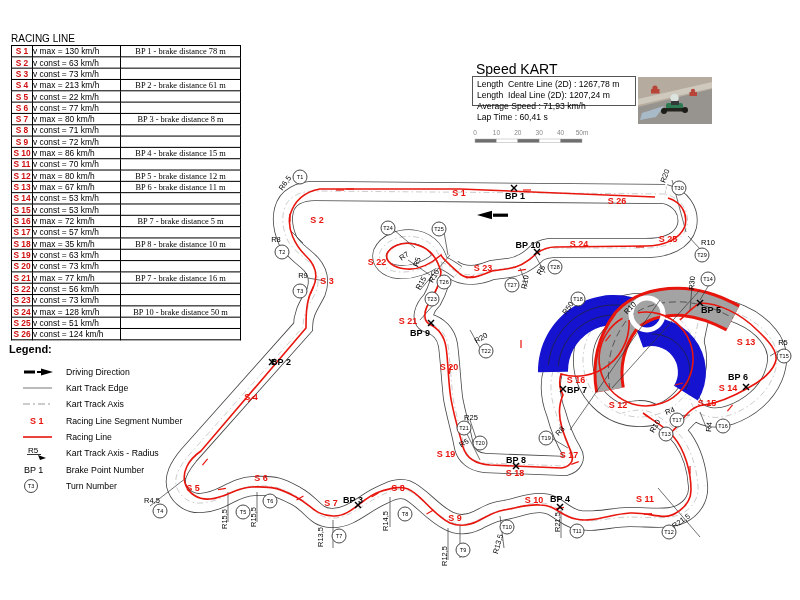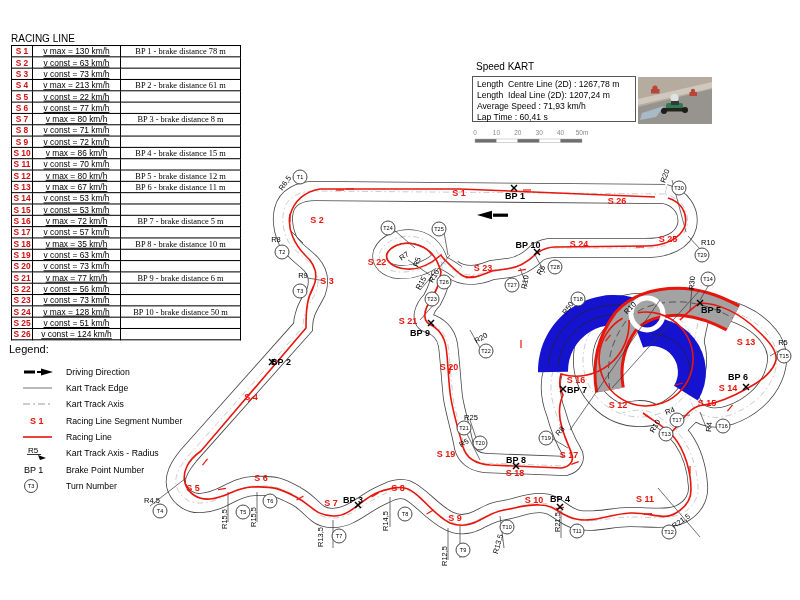--- a/index.html
+++ b/index.html
@@ -1,19 +1,19 @@
 <!DOCTYPE html>
 <html><head><meta charset="utf-8"><style>
 html,body{margin:0;padding:0;background:#fff;}
 *{font-family:"Liberation Sans",sans-serif;box-sizing:border-box;}
 #page{position:relative;width:800px;height:600px;background:#fff;overflow:hidden;}
 table{border-collapse:collapse;}
 td{border:1px solid #000;font-size:8.4px;padding:0;height:10.8px;white-space:nowrap;}
 .sn{color:#d01010;font-weight:bold;text-align:center;width:21px;}
-.vc{text-align:center;width:88px;text-decoration:underline;}
+.vc{width:88px;}
 .bp{text-align:center;width:120px;font-family:Liberation Serif, serif;}
 </style></head><body>
 <div id="page">
 <svg width="800" height="600" viewBox="0 0 800 600" style="position:absolute;left:0;top:0;">
 
 <path d="M 665,194 L 315,191 C 300,191 287,197 284,210 C 281,222 284,232 288,241 C 293,250 303,256 311,264 C 318,272 320,281 316,292 C 310,304 303,312 303,327 L 189,455 C 179,467 173,478 177,488 C 181,498 191,504 201,503 C 223,502 232,487 254,486 C 276,485 281,488 296,496 C 313,505 314,517 331,518 C 349,519 362,505 378,497 C 390,491 398,487 407,490 C 420,495 432,513 449,521 C 459,526 468,525 478,520 C 488,515 494,511 505,510 C 518,508 526,503 540,503 C 556,503 560,514 575,519 C 592,524 610,517 630,517 C 650,517 668,520 681,514 C 693,508 699,497 698,486 C 697,470 692,452 683,439 C 674,427 664,420 654,414 C 644,408 634,410 622,413" fill="none" stroke="#474747" stroke-width="20"></path>
 
 <path d="M 697,360 A 57 57 0 1 0 583,360 A 57 57 0 1 0 697,360" fill="none" stroke="#474747" stroke-width="20"></path>
 
 <path d="M 553,371 C 549,385 551,400 556,413 C 560,428 566,442 572,452 C 576,458 573,464 565,466 L 485,463 C 473,462 466,455 464,447 C 461,430 456,415 453,398 C 451,380 450,360 448,345 C 446,333 438,326 428,323 C 420,320 424,308 432,300 C 436,293 441,280 442,268" fill="none" stroke="#474747" stroke-width="20"></path>
@@ -414,21 +414,21 @@
             <td class="bp"></td>
           </tr>
 <tr>
             <td class="sn">S 20</td>
             <td class="vc">v const = 73 km/h</td>
             <td class="bp"></td>
           </tr>
 <tr>
             <td class="sn">S 21</td>
             <td class="vc">v max = 77 km/h</td>
-            <td class="bp">BP 9 - brake distance 6 m</td>
+            <td class="bp">BP 7 - brake distance 16 m</td>
           </tr>
 <tr>
             <td class="sn">S 22</td>
             <td class="vc">v const = 56 km/h</td>
             <td class="bp"></td>
           </tr>
 <tr>
             <td class="sn">S 23</td>
             <td class="vc">v const = 73 km/h</td>
             <td class="bp"></td>
@@ -445,23 +445,23 @@
           </tr>
 <tr>
             <td class="sn">S 26</td>
             <td class="vc">v const = 124 km/h</td>
             <td class="bp"></td>
           </tr>
 </tbody>
       </table>
     </div>
 
-<div style="position:absolute;left:476px;top:61px;font-size:10px;">Speed KART</div>
-
-<div style="position:absolute;left:472px;top:76px;width:164px;height:46px;border:1px solid #555;font-size:8.6px;line-height:11px;padding:2px 0 4px 4px;">
+<div style="position:absolute;left:476px;top:61px;font-size:14px;">Speed KART</div>
+
+<div style="position:absolute;left:472px;top:76px;width:164px;height:30px;border:1px solid #555;font-size:8.6px;line-height:11px;padding:2px 0 4px 4px;">
 Length&nbsp; Centre Line (2D) : 1267,78 m<br>
 Length&nbsp; Ideal Line (2D): 1207,24 m<br>
 Average Speed : 71,93 km/h<br>
 Lap Time : 60,41 s</div>
 
 <svg width="74" height="47" viewBox="0 0 74 47" style="position:absolute;left:638px;top:77px;">
 <rect width="74" height="47" fill="#b5ab9e"></rect>
 <polygon points="0,30 74,12 74,47 0,47" fill="#97948f"></polygon>
 <polygon points="0,22 74,5 74,11 0,28" fill="#cfc9bd"></polygon>
 <polygon points="4,36 26,29 18,40 2,43" fill="#a8bac7"></polygon>
@@ -490,21 +490,21 @@
 <text x="90.6" y="9">40</text>
 <text x="112.0" y="9">50m</text>
 </g>
 <rect x="5.0" y="13" width="21.4" height="3.6" fill="#6e6e6e" stroke="#aaa" stroke-width="0.5"></rect>
 <rect x="26.4" y="13" width="21.4" height="3.6" fill="#fff" stroke="#aaa" stroke-width="0.5"></rect>
 <rect x="47.8" y="13" width="21.4" height="3.6" fill="#6e6e6e" stroke="#aaa" stroke-width="0.5"></rect>
 <rect x="69.19999999999999" y="13" width="21.4" height="3.6" fill="#fff" stroke="#aaa" stroke-width="0.5"></rect>
 <rect x="90.6" y="13" width="21.4" height="3.6" fill="#6e6e6e" stroke="#aaa" stroke-width="0.5"></rect>
 </svg>
 
-<div style="position:absolute;left:9px;top:343px;font-size:11px;font-weight:normal;">Legend:</div>
+<div style="position:absolute;left:9px;top:343px;font-size:11px;font-weight:bold;">Legend:</div>
 <svg width="240" height="135" viewBox="0 0 240 135" style="position:absolute;left:0;top:362px;">
 <g font-size="8.7" fill="#000">
 <text x="66" y="13">Driving Direction</text>
 <text x="66" y="29">Kart Track Edge</text>
 <text x="66" y="45">Kart Track Axis</text>
 <text x="66" y="62">Racing Line Segment Number</text>
 <text x="66" y="78">Racing Line</text>
 <text x="66" y="94">Kart Track Axis - Radius</text>
 <text x="66" y="111">Brake Point Number</text>
 <text x="66" y="127">Turn Number</text>

